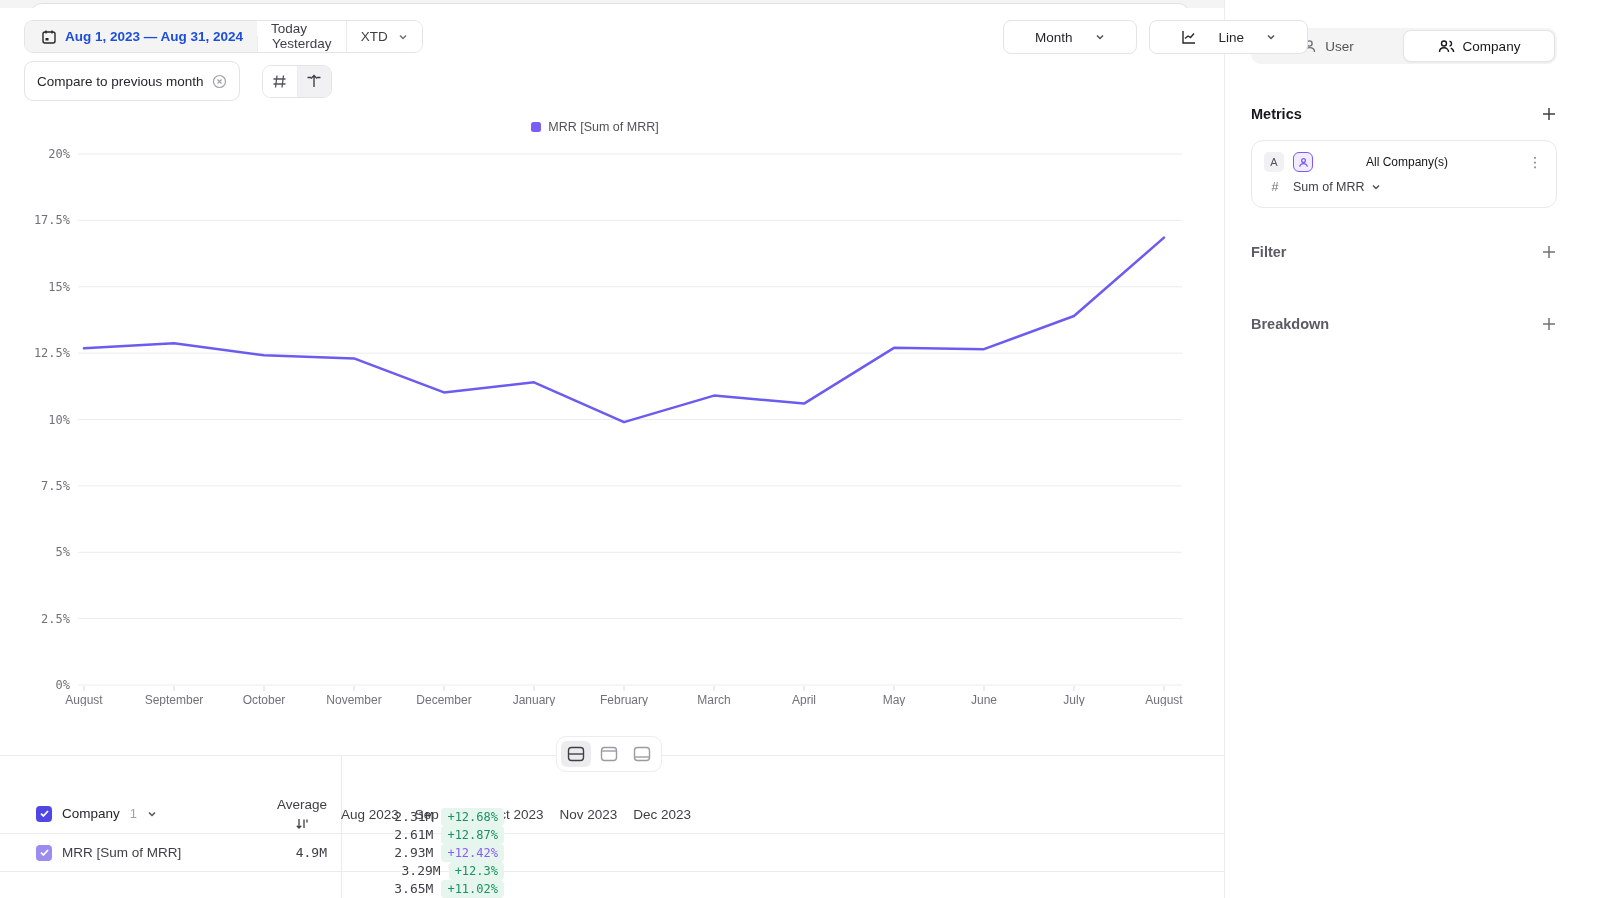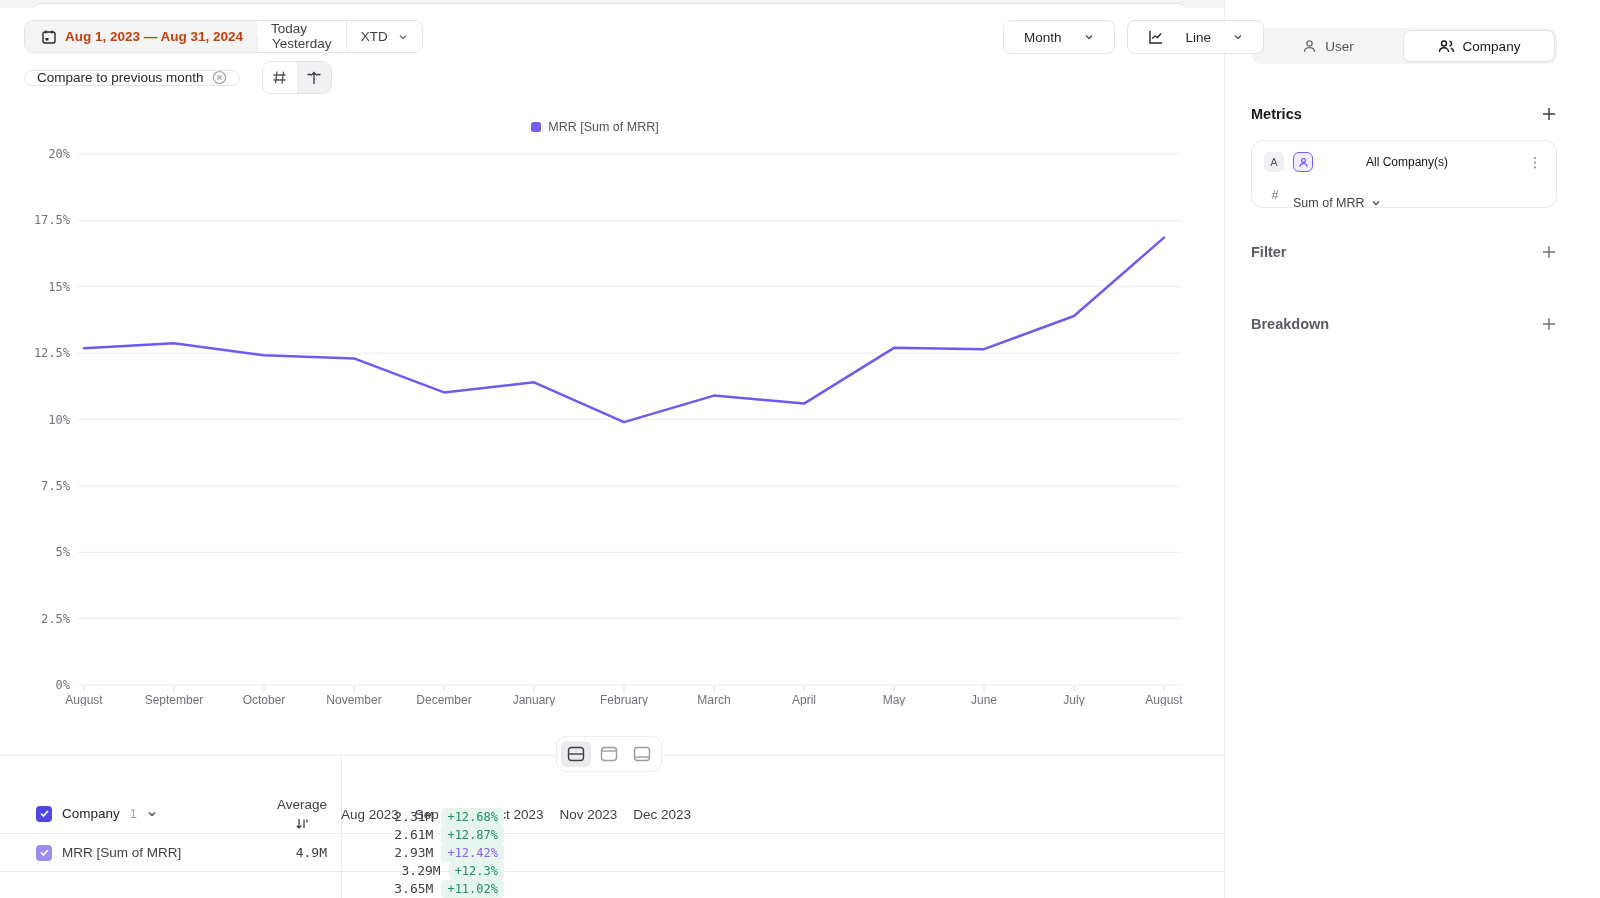--- a/index.html
+++ b/index.html
@@ -8,28 +8,28 @@
 
   .main { position:absolute; left:0; top:0; width:1224px; height:898px; background:#f4f4f5; }
   .card-peek { position:absolute; left:30px; top:3px; width:1160px; height:20px; background:#fff; border:1px solid #e2e2e6; border-radius:12px 12px 0 0; z-index:1; }
   .content { position:absolute; left:0; top:8px; width:1224px; height:890px; background:#fff; z-index:2; }
 
   
   .toolbar-row1 { position:absolute; left:24px; top:12px; display:flex; align-items:center; }
   .seg-group { display:flex; align-items:stretch; border:1px solid #e4e4e7; border-radius:9px; overflow:hidden; background:#fff; height:33px; }
   .seg { display:flex; align-items:center; gap:8px; padding:0 14px; font-size:13.5px; color:#3f3f46; background:#fff; border:none; border-left:1px solid #ececef; cursor:pointer; white-space:nowrap; }
   .seg:first-child { border-left:none; }
-  .seg.date { background:#f4f4f5; font-weight:600; color:#c2410c; }
+  .seg.date { background:#f4f4f5; font-weight:600; color:#1d4ed8; }
   .seg .chev { margin-left:2px; }
 
   .toolbar-right { position:absolute; top:12px; left:1003px; display:flex; gap:12px; }
-  .drop-btn { display:flex; align-items:center; gap:22px; height:34px; padding:0 20px; background:#fff; border:1px solid #e4e4e7; border-radius:8px; font-size:13.5px; font-weight:500; color:#27272a; cursor:pointer; }
+  .drop-btn { display:flex; align-items:center; gap:22px; height:34px; padding:0 31px; background:#fff; border:1px solid #e4e4e7; border-radius:8px; font-size:13.5px; font-weight:500; color:#27272a; cursor:pointer; }
 
   .toolbar-row2 { position:absolute; left:24px; top:53px; display:flex; align-items:center; gap:22px; }
-  .chip { display:flex; align-items:center; gap:8px; height:16px; padding:0 12px; border:1px solid #e4e4e7; border-radius:9px; background:#fff; font-size:13.5px; color:#27272a; cursor:pointer; }
+  .chip { display:flex; align-items:center; gap:8px; height:40px; padding:0 12px; border:1px solid #e4e4e7; border-radius:9px; background:#fff; font-size:13.5px; color:#27272a; cursor:pointer; }
   .icon-pair { display:flex; border:1px solid #e4e4e7; border-radius:9px; overflow:hidden; height:33px; }
   .icon-pair .ibtn { width:34px; display:flex; align-items:center; justify-content:center; background:#fff; border:none; cursor:pointer; }
   .icon-pair .ibtn + .ibtn { border-left:1px solid #ececef; }
   .icon-pair .ibtn.active { background:#f1f1f3; }
 
   
   .legend { position:absolute; left:0; top:112px; width:1190px; display:flex; justify-content:center; align-items:center; gap:7px; font-size:12.5px; color:#52525b; }
   .legend-swatch { width:10px; height:10px; border-radius:2.5px; }
   #chart-wrap { position:absolute; left:0; top:128px; width:1190px; height:570px; }
 
@@ -69,21 +69,21 @@
   .sb-title.muted { color:#5b5b66; font-weight:600; }
   .plus-btn { background:none; border:none; cursor:pointer; display:flex; padding:0; }
   .metric-card { position:absolute; left:26px; top:140px; width:306px; height:68px; border:1px solid #e9e9eb; border-radius:12px; padding:11px 12px 0 12px; }
   .mc-row1 { display:flex; align-items:center; gap:9px; }
   .mc-badge { width:20px; height:20px; border-radius:5px; background:#f1f1f3; color:#52525b; font-size:11px; font-weight:500; display:flex; align-items:center; justify-content:center; }
   .mc-avatar { width:20px; height:20px; border-radius:6px; border:1.5px solid #7a5af8; background:#f1edff; display:flex; align-items:center; justify-content:center; }
   .mc-name { font-size:12px; font-weight:500; color:#18181b; flex:1;margin-left:44px; }
   .kebab { background:none; border:none; cursor:pointer; color:#71717a; font-size:14px; line-height:1; padding:2px; }
   .mc-row2 { display:flex; align-items:center; gap:9px; margin-top:8px; padding-left:2px; }
   .mc-hash { font-size:12.5px; color:#71717a; width:18px; text-align:center; }
-  .mc-field { font-size:12.5px; color:#3f3f46; display:flex; align-items:center; gap:6px; cursor:pointer; background:none; border:none;margin-top:16px; }
+  .mc-field { font-size:12.5px; color:#3f3f46; display:flex; align-items:center; gap:6px; cursor:pointer; background:none; border:none; }
 
   svg { display:block; }
   .chev svg, .chev { display:inline-flex; }
 </style>
 </head>
 <body>
 
 <div class="main">
   <div class="card-peek"></div>
   <div class="content">

